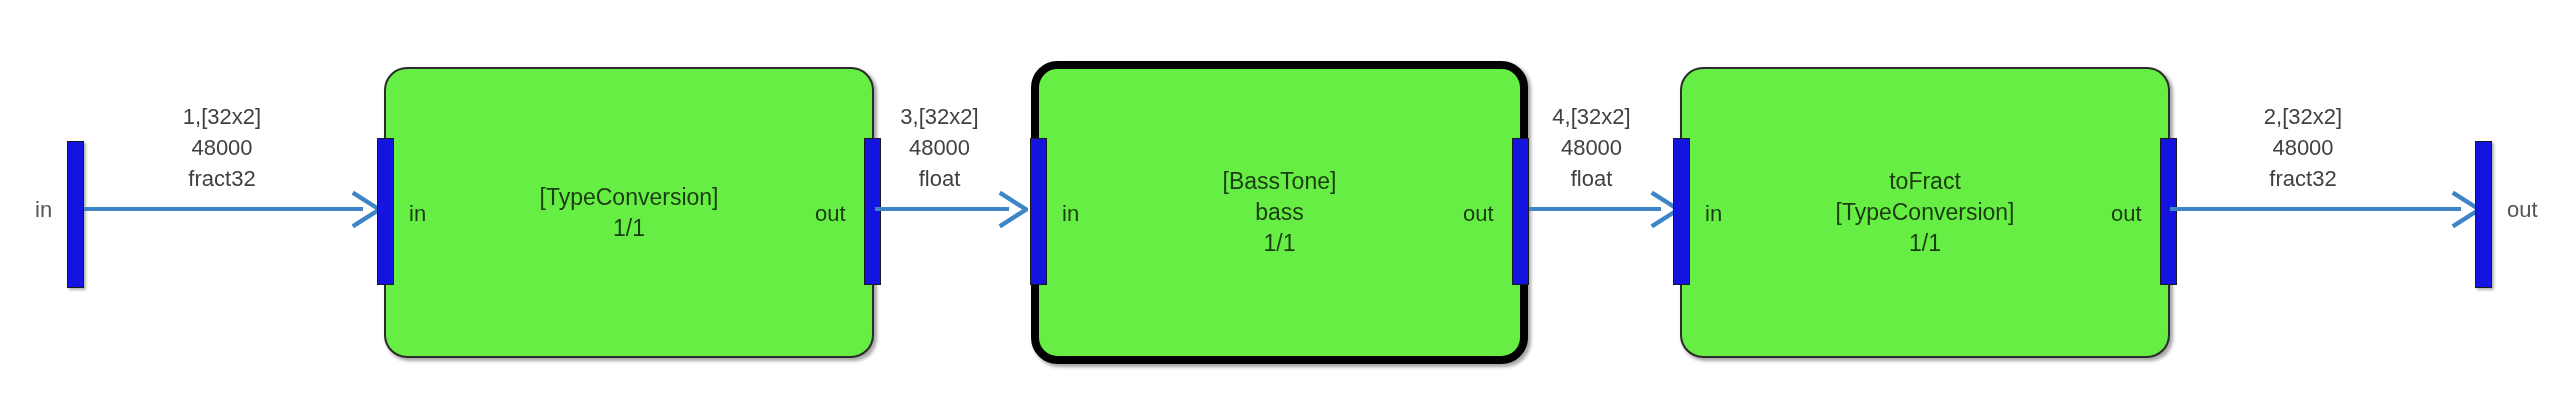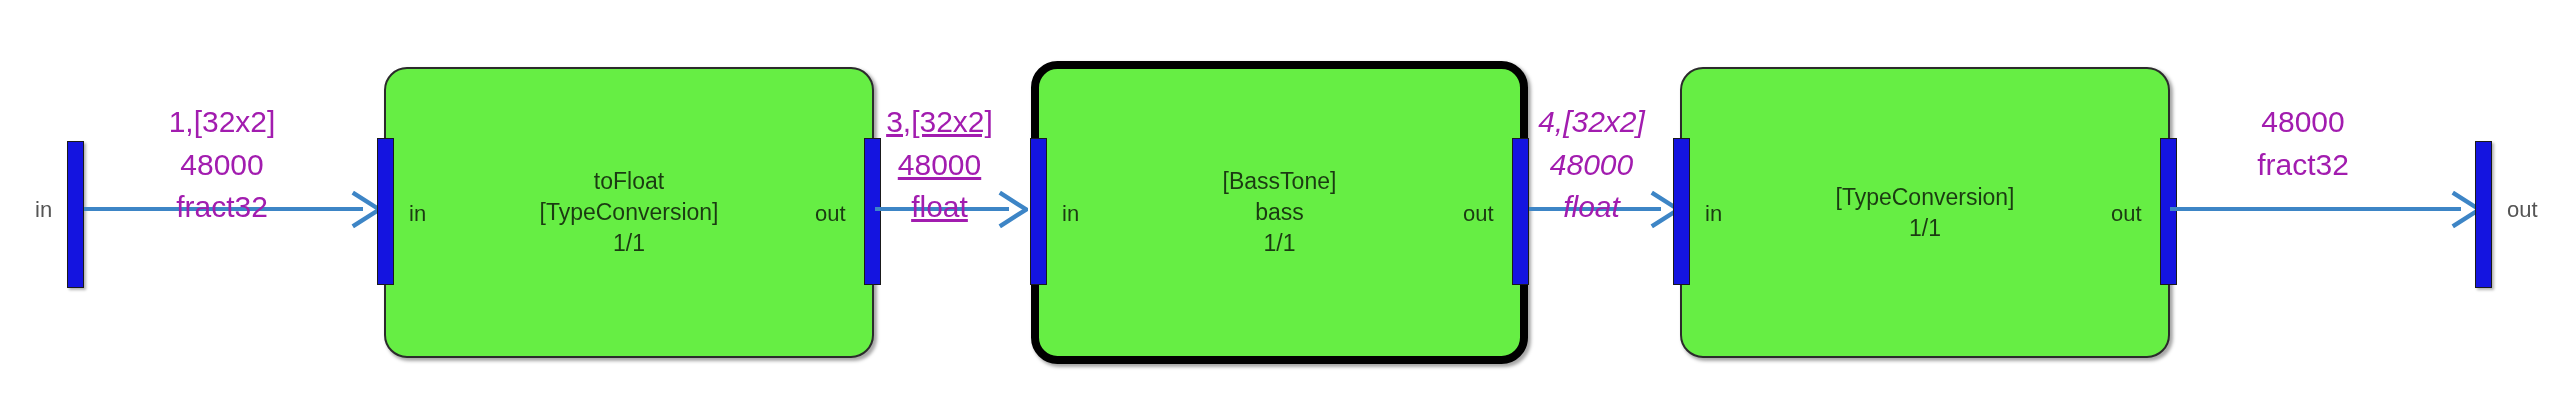--- a/index.html
+++ b/index.html
@@ -86,22 +86,22 @@
   }
   .edge-head {
     position: absolute;
     width: 30px;
     height: 39px;
   }
   .edge-head svg { display: block; }
   .edge-label {
     position: absolute;
     text-align: center;
-    font-size: 30px;
-    color: #a21caf;
+    font-size: 22px;
+    color: #404040;
     line-height: 1.42;
     white-space: nowrap;
     pointer-events: none;
   }
   .edge-label div { white-space: nowrap; }
 </style>
 </head>
 <body>
 
 <div id="canvas">
@@ -119,36 +119,35 @@
     <div>1,[32x2]</div>
     <div>48000</div>
     <div>fract32</div>
   </div>
 
   <div class="block thin" style="left:384px; top:67px; width:490px; height:291px;">
     <div class="port" style="left:-8.8px; top:69px;"></div>
     <div class="port-label" style="left:23px; top:134px;">in</div>
 
     <div class="block-body">
-      <div>toFloat</div>
       <div>[TypeConversion]</div>
       <div>1/1</div>
     </div>
 
     <div class="port" style="right:-8.8px; top:69px;"></div>
     <div class="port-label" style="right:26.4px; top:134px;">out</div>
   </div>
 
   <div class="edge-line" style="left:875px; top:207px; width:134px;"></div>
   <div class="edge-head" style="left:998px; top:190px;">
     <svg width="30" height="39" viewBox="0 0 34 44">
       <path d="M2 3 L32 22 L2 41" fill="none" stroke="#3d85c6" stroke-width="5"></path>
     </svg>
   </div>
-  <div class="edge-label" style="left:882px; top:101px; width:115px;text-decoration:underline;">
+  <div class="edge-label" style="left:882px; top:101px; width:115px;">
     <div>3,[32x2]</div>
     <div>48000</div>
     <div>float</div>
   </div>
 
   <div class="block thick" style="left:1031px; top:61px; width:497px; height:303px;">
     <div class="port" style="left:-8.8px; top:69px;"></div>
     <div class="port-label" style="left:23px; top:134px;">in</div>
 
     <div class="block-body">
@@ -160,46 +159,48 @@
     <div class="port" style="right:-8.8px; top:69px;"></div>
     <div class="port-label" style="right:26.4px; top:134px;">out</div>
   </div>
 
   <div class="edge-line" style="left:1529px; top:207px; width:132px;"></div>
   <div class="edge-head" style="left:1650px; top:190px;">
     <svg width="30" height="39" viewBox="0 0 34 44">
       <path d="M2 3 L32 22 L2 41" fill="none" stroke="#3d85c6" stroke-width="5"></path>
     </svg>
   </div>
-  <div class="edge-label" style="left:1534px; top:101px; width:115px;font-style:italic;">
+  <div class="edge-label" style="left:1534px; top:101px; width:115px;">
     <div>4,[32x2]</div>
     <div>48000</div>
     <div>float</div>
   </div>
 
   <div class="block thin" style="left:1680px; top:67px; width:490px; height:291px;">
     <div class="port" style="left:-8.8px; top:69px;"></div>
     <div class="port-label" style="left:23px; top:134px;">in</div>
 
     <div class="block-body">
+      <div>toFract</div>
       <div>[TypeConversion]</div>
       <div>1/1</div>
     </div>
 
     <div class="port" style="right:-8.8px; top:69px;"></div>
     <div class="port-label" style="right:26.4px; top:134px;">out</div>
   </div>
 
   <div class="edge-line" style="left:2170px; top:207px; width:291px;"></div>
   <div class="edge-head" style="left:2451px; top:190px;">
     <svg width="30" height="39" viewBox="0 0 34 44">
       <path d="M2 3 L32 22 L2 41" fill="none" stroke="#3d85c6" stroke-width="5"></path>
     </svg>
   </div>
   <div class="edge-label" style="left:2204px; top:101px; width:198px;">
+    <div>2,[32x2]</div>
     <div>48000</div>
     <div>fract32</div>
   </div>
 
   <div class="terminal" style="left:2475px; top:141px; height:147px;"></div>
   <div class="terminal-label" style="left:2507px; top:199px;">out</div>
 
 </div>
 
 

